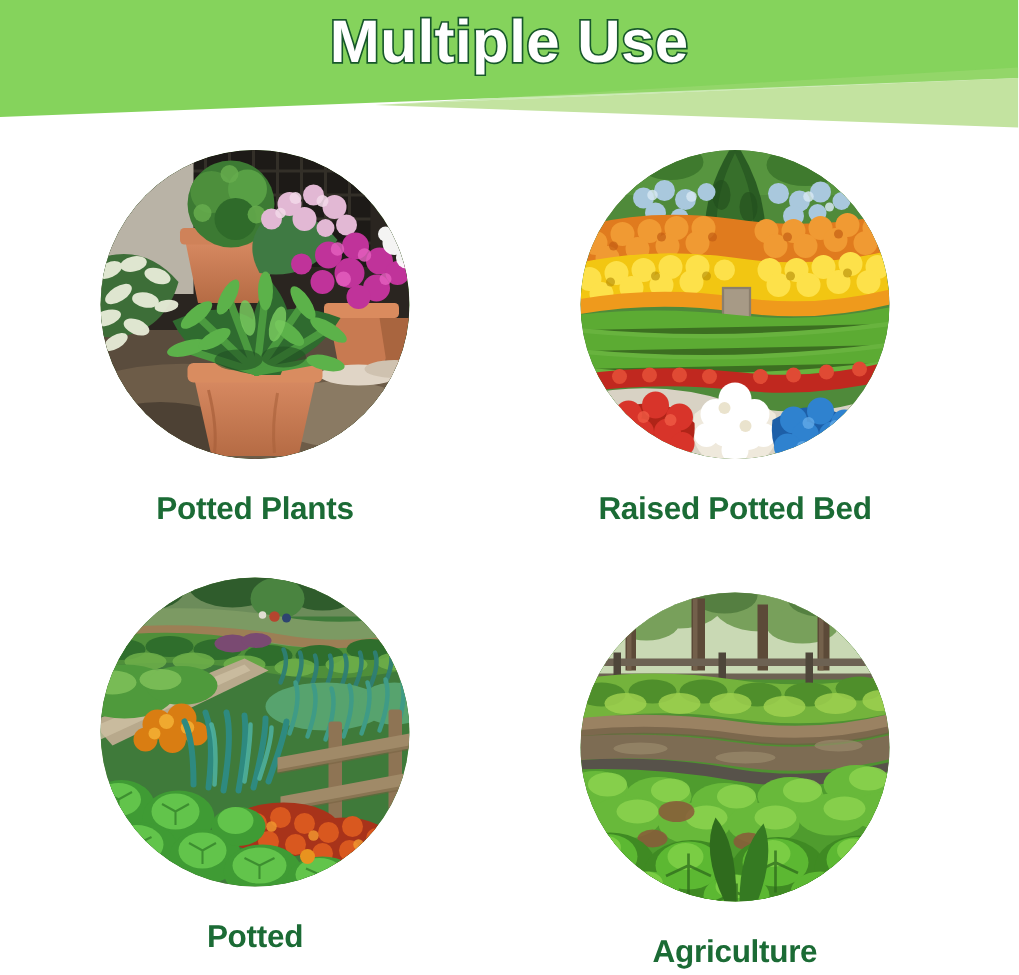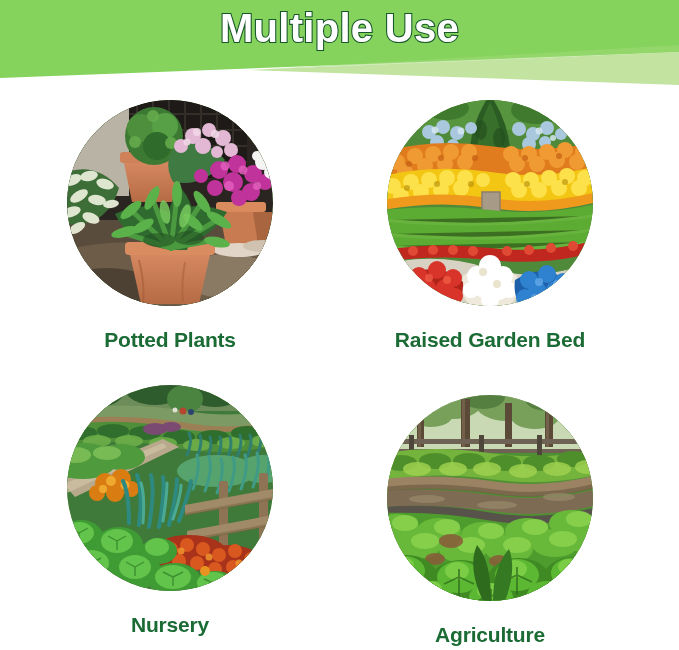--- a/index.html
+++ b/index.html
@@ -445,21 +445,21 @@
 
             <g fill="#d2407f">
               <circle cx="4" cy="174" r="10"></circle>
                 <circle cx="-4" cy="188" r="10"></circle>
               <circle cx="8" cy="192" r="9"></circle>
                 <circle cx="2" cy="204" r="9"></circle>
             </g>
           </g>
         </svg>
       </div>
-      <div class="caption">Raised Garden Bed</div>
+      <div class="caption">Raised Potted Bed</div>
     </div>
 
     <div class="card c3">
       <div class="photo">
         <svg viewBox="0 0 206 206">
           <defs>
               <clipPath id="cl3">
                 <circle cx="103" cy="103" r="103"></circle>
               </clipPath>
             </defs>
@@ -642,21 +642,21 @@
               <path d="M50 156 l-9 -5 M50 156 l9 -5 M50 156 l0 9"></path>
               <path d="M24 178 l-10 -5 M24 178 l10 -5 M24 178 l0 10"></path>
               <path d="M68 182 l-9 -5 M68 182 l9 -5 M68 182 l0 9"></path>
               <path d="M106 192 l-10 -5 M106 192 l10 -5 M106 192 l0 9"></path>
               <path d="M146 198 l-9 -4 M146 198 l9 -4"></path>
             </g>
             <circle cx="138" cy="186" r="5" fill="#e8931f"></circle>
           </g>
         </svg>
       </div>
-      <div class="caption">Nursery</div>
+      <div class="caption">Potted</div>
     </div>
 
     <div class="card c4">
       <div class="photo">
         <svg viewBox="0 0 206 206">
           <defs>
               <clipPath id="cl4">
                 <circle cx="103" cy="103" r="103"></circle>
               </clipPath>
             </defs>

